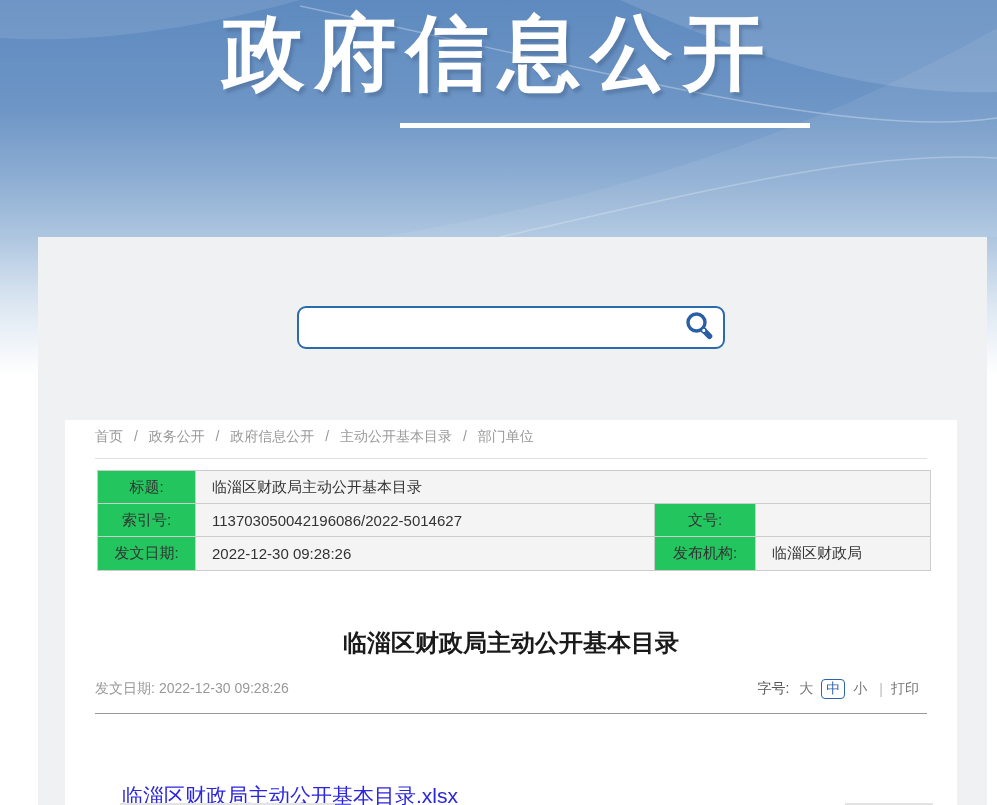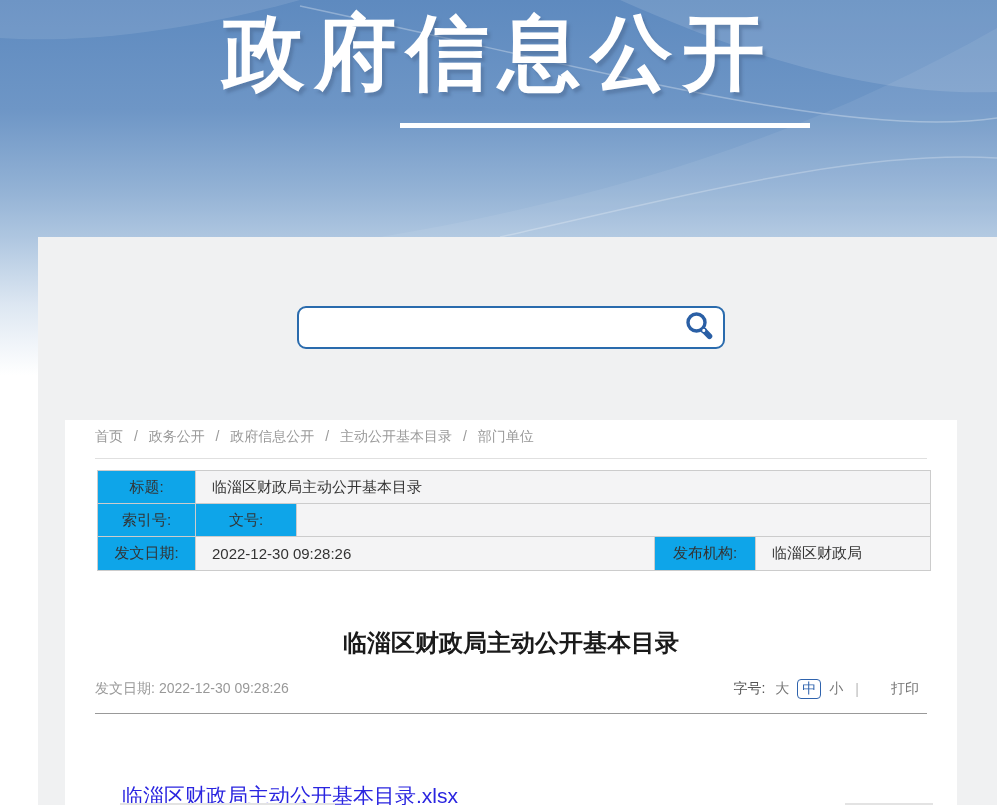--- a/index.html
+++ b/index.html
@@ -7,60 +7,60 @@
   .page{position:relative;width:997px;height:805px;overflow:hidden;
     background:linear-gradient(180deg,#5e8abf 0px,#6e96c6 110px,#93b2d5 190px,#aec6e0 237px,#dde7f2 305px,#ffffff 375px,#ffffff 100%);}
   
   .banner{position:absolute;left:0;top:0;width:997px;height:237px;}
   .banner svg.waves{position:absolute;left:0;top:0;}
   .banner h1{position:absolute;left:0;top:2px;width:100%;margin:0;text-align:center;
     color:#ffffff;font-size:82px;font-weight:bold;letter-spacing:10px;line-height:1.25;
     text-shadow:3px 4px 3px rgba(70,100,140,0.45);}
   .banner-underline{position:absolute;left:400px;top:123px;width:410px;height:5px;background:#ffffff;}
   
-  .gray-panel{position:absolute;left:38px;top:237px;width:949px;height:568px;background:#f0f1f2;padding-left:11px;}
+  .gray-panel{position:absolute;left:38px;top:237px;width:949px;height:568px;background:#f0f1f2;}
   
   .search-box{position:absolute;left:259px;top:69px;width:428px;height:43px;background:#ffffff;
     border:2px solid #2a6bad;border-radius:9px;display:flex;align-items:center;box-sizing:border-box;}
   .search-input{flex:1;height:100%;border:none;outline:none;background:transparent;
     font-size:16px;padding:0 10px 0 14px;color:#333;}
   .search-btn{border:none;background:transparent;padding:0 8px 0 0;cursor:pointer;display:flex;align-items:center;}
   
   .white-panel{position:absolute;left:27px;top:183px;width:892px;height:385px;background:#ffffff;}
   
   .breadcrumb{position:absolute;left:30px;top:8px;font-size:14px;color:#999;white-space:nowrap;}
   .breadcrumb a{color:#999;text-decoration:none;cursor:pointer;}
   .breadcrumb .sep{color:#999;margin:0 7px;}
   .bc-divider{position:absolute;left:30px;right:30px;top:38px;height:1px;background:#e0e0e0;}
   
   .info-table{position:absolute;left:32px;top:50px;width:833px;
     border-top:1px solid #cccccc;border-left:1px solid #cccccc;font-size:15px;color:#333;}
   .info-row{display:flex;height:33px;}
   .info-row:last-child{height:34px;}
   .cell{border-right:1px solid #cccccc;border-bottom:1px solid #cccccc;
     display:flex;align-items:center;box-sizing:border-box;}
-  .cell.label{background:#0ea5e9;justify-content:center;}
+  .cell.label{background:#22c55e;justify-content:center;}
   .cell.value{background:#f4f4f5;padding-left:16px;}
   .w1{width:98px;flex:none;}
   .w2{width:459px;flex:none;}
   .w3{width:101px;flex:none;}
   .grow{flex:1;}
   
   .article-title{position:absolute;left:0;top:207px;width:100%;margin:0;text-align:center;
     font-size:24px;font-weight:bold;color:#1a1a1a;}
   .meta{position:absolute;left:30px;right:38px;top:259px;display:flex;
     justify-content:space-between;align-items:center;font-size:14px;}
   .meta-left{color:#999;}
   .meta-left .d-label{margin-right:4px;}
   .meta-right{color:#666;display:flex;align-items:center;}
   .fs-label{margin-right:6px;color:#555;text-align:center;}
   .fs{color:#777;text-decoration:none;margin:0 4px;cursor:pointer;}
   .fs.active{color:#2f63ad;border:1px solid #2f63ad;border-radius:4px;padding:0 4px;}
   .pipe{color:#bbb;margin:0 8px;}
-  .print{color:#777;text-decoration:none;cursor:pointer;margin-left:24px;}
+  .print{color:#777;text-decoration:none;cursor:pointer;}
   .meta-divider{position:absolute;left:30px;right:30px;top:293px;height:1px;background:#999999;}
   
   .attachment-link{position:absolute;left:57px;top:362px;font-size:21px;color:#2a25e0;
     text-decoration:none;cursor:pointer;}
   
   .fold-line{position:absolute;height:2px;background:#e3e3e3;bottom:0;}
   .fl-1{left:55px;width:215px;}
   .fl-2{left:780px;width:88px;}
 </style>
 </head>
@@ -110,20 +110,21 @@
       </nav>
       <div class="bc-divider"></div>
 
       <div class="info-table">
         <div class="info-row">
           <div class="cell label w1">标题:</div>
           <div class="cell value grow">临淄区财政局主动公开基本目录</div>
         </div>
         <div class="info-row">
           <div class="cell label w1">索引号:</div>
+          <div class="cell value w2">113703050042196086/2022-5014627</div>
           <div class="cell label w3">文号:</div>
           <div class="cell value grow"></div>
         </div>
         <div class="info-row">
           <div class="cell label w1">发文日期:</div>
           <div class="cell value w2">2022-12-30 09:28:26</div>
           <div class="cell label w3">发布机构:</div>
           <div class="cell value grow">临淄区财政局</div>
         </div>
       </div>

